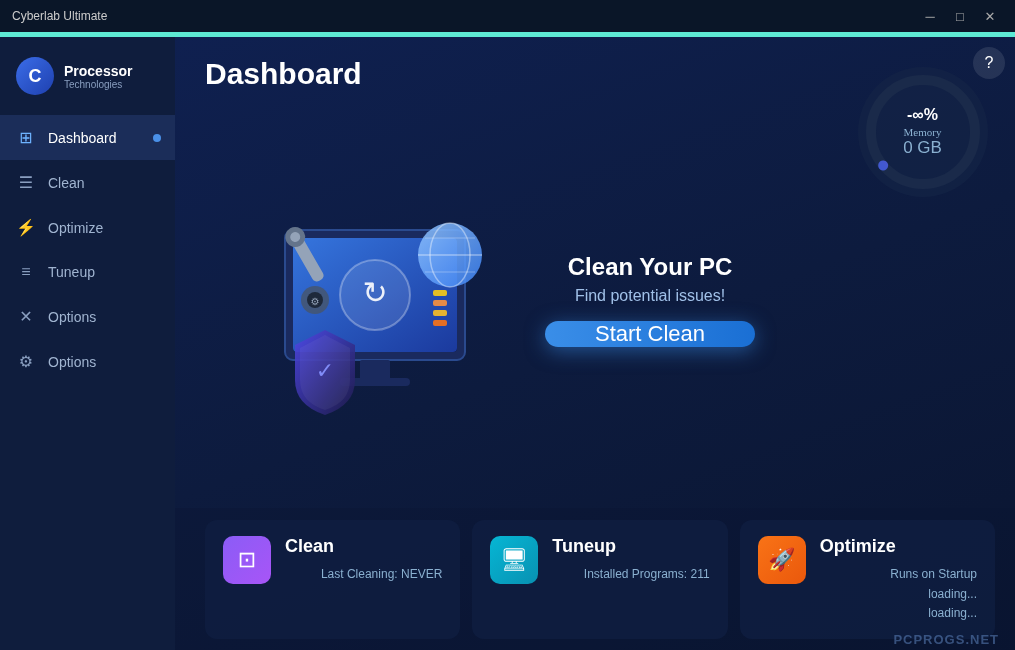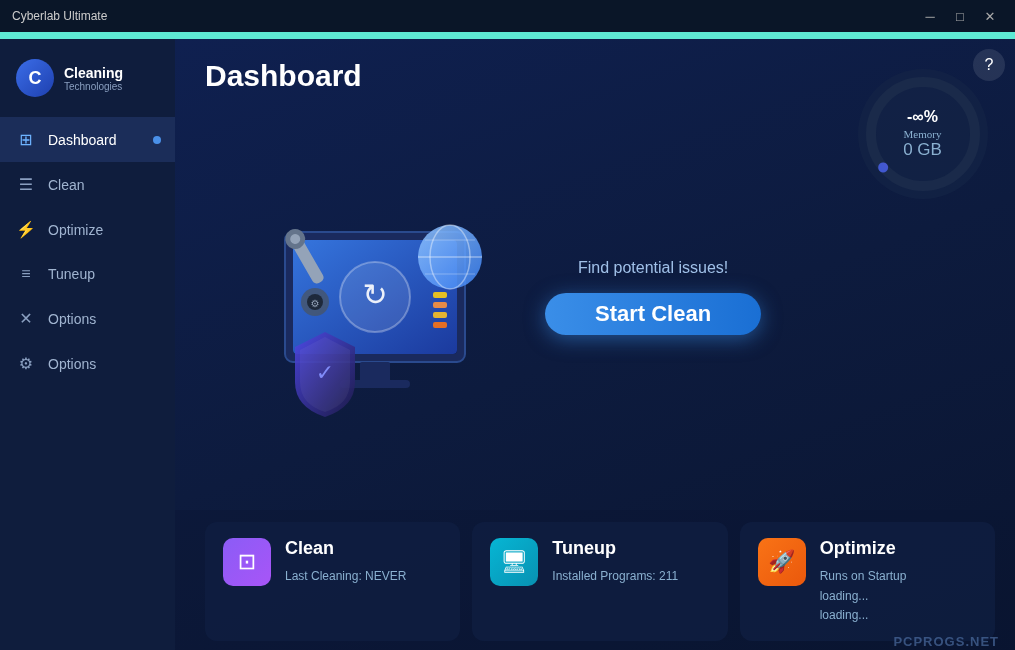--- a/index.html
+++ b/index.html
@@ -14,21 +14,21 @@
     }
 
     
     .titlebar {
       width: 100%;
       height: 32px;
       background: #0a1628;
       display: flex;
       align-items: center;
       padding: 16px 12px;
-      border-bottom: 7px solid #5eead4;
+      border-bottom: 5px solid #5eead4;
     }
     .titlebar-title {
       font-size: 12px;
       color: #ccc;
       flex: 1;
     }
     .titlebar-controls {
       display: flex;
       gap: 4px;
     }
@@ -194,23 +194,23 @@
     .cta-subtitle {
       font-size: 16px;
       color: #a0c0e8;
       text-align: right;
       margin-top: -10px;
     }
     .start-clean-btn {
       background: linear-gradient(90deg, #3a8ee8, #1a6fd4);
       border: none;
       border-radius: 30px;
-      padding: 8px 50px;
+      padding: 0 50px;
       font-size: 22px;
-      font-weight: 700;
+      font-weight: 400;
       color: white;
       cursor: pointer;
       box-shadow: 0 4px 20px rgba(58,142,232,0.5);
       transition: transform 0.1s;
       white-space: nowrap;
     }
 
     
     .gauges-panel {
       width: 145px;
@@ -294,20 +294,21 @@
     .card-title {
       font-size: 18px;
       font-weight: 700;
       color: white;
       margin-bottom: 8px;
     }
     .card-info {
       font-size: 12px;
       color: #8ab0d0;
       line-height: 1.6;
+      text-align: right;
     }
 
     
     .watermark {
       position: absolute;
       bottom: 8px;
       right: 16px;
       font-size: 13px;
       font-weight: 700;
       color: rgba(100,140,200,0.5);
@@ -345,21 +346,21 @@
 </div>
 
 <div class="app">
 
   <nav class="sidebar">
     <div class="sidebar-logo">
       <div class="logo-circle">
         <span>C</span>
       </div>
       <div class="logo-text">
-        <span class="logo-name">Cleaning</span>
+        <span class="logo-name">Processor</span>
         <span class="logo-sub">Technologies</span>
       </div>
     </div>
 
     <div class="nav-item active">
       <span class="nav-icon">⊞</span>
       <span class="nav-label">Dashboard</span>
     </div>
     <div class="nav-item">
       <span class="nav-icon">☰</span>
@@ -445,20 +446,21 @@
               </g>
 
               <rect x="228" y="120" width="14" height="6" rx="2" fill="#facc15" opacity="0.9"></rect>
               <rect x="228" y="130" width="14" height="6" rx="2" fill="#fb923c" opacity="0.9"></rect>
               <rect x="228" y="140" width="14" height="6" rx="2" fill="#fbbf24" opacity="0.9"></rect>
               <rect x="228" y="150" width="14" height="6" rx="2" fill="#f97316" opacity="0.9"></rect>
             </svg>
           </div>
 
           <div class="clean-cta">
+            <h2 class="cta-title">Clean Your PC</h2>
             <p class="cta-subtitle">Find potential issues!</p>
             <button class="start-clean-btn">Start Clean</button>
           </div>
 
         </div>
       </div>
 
       <div class="gauges-panel">
 
         <div class="gauge-card">

